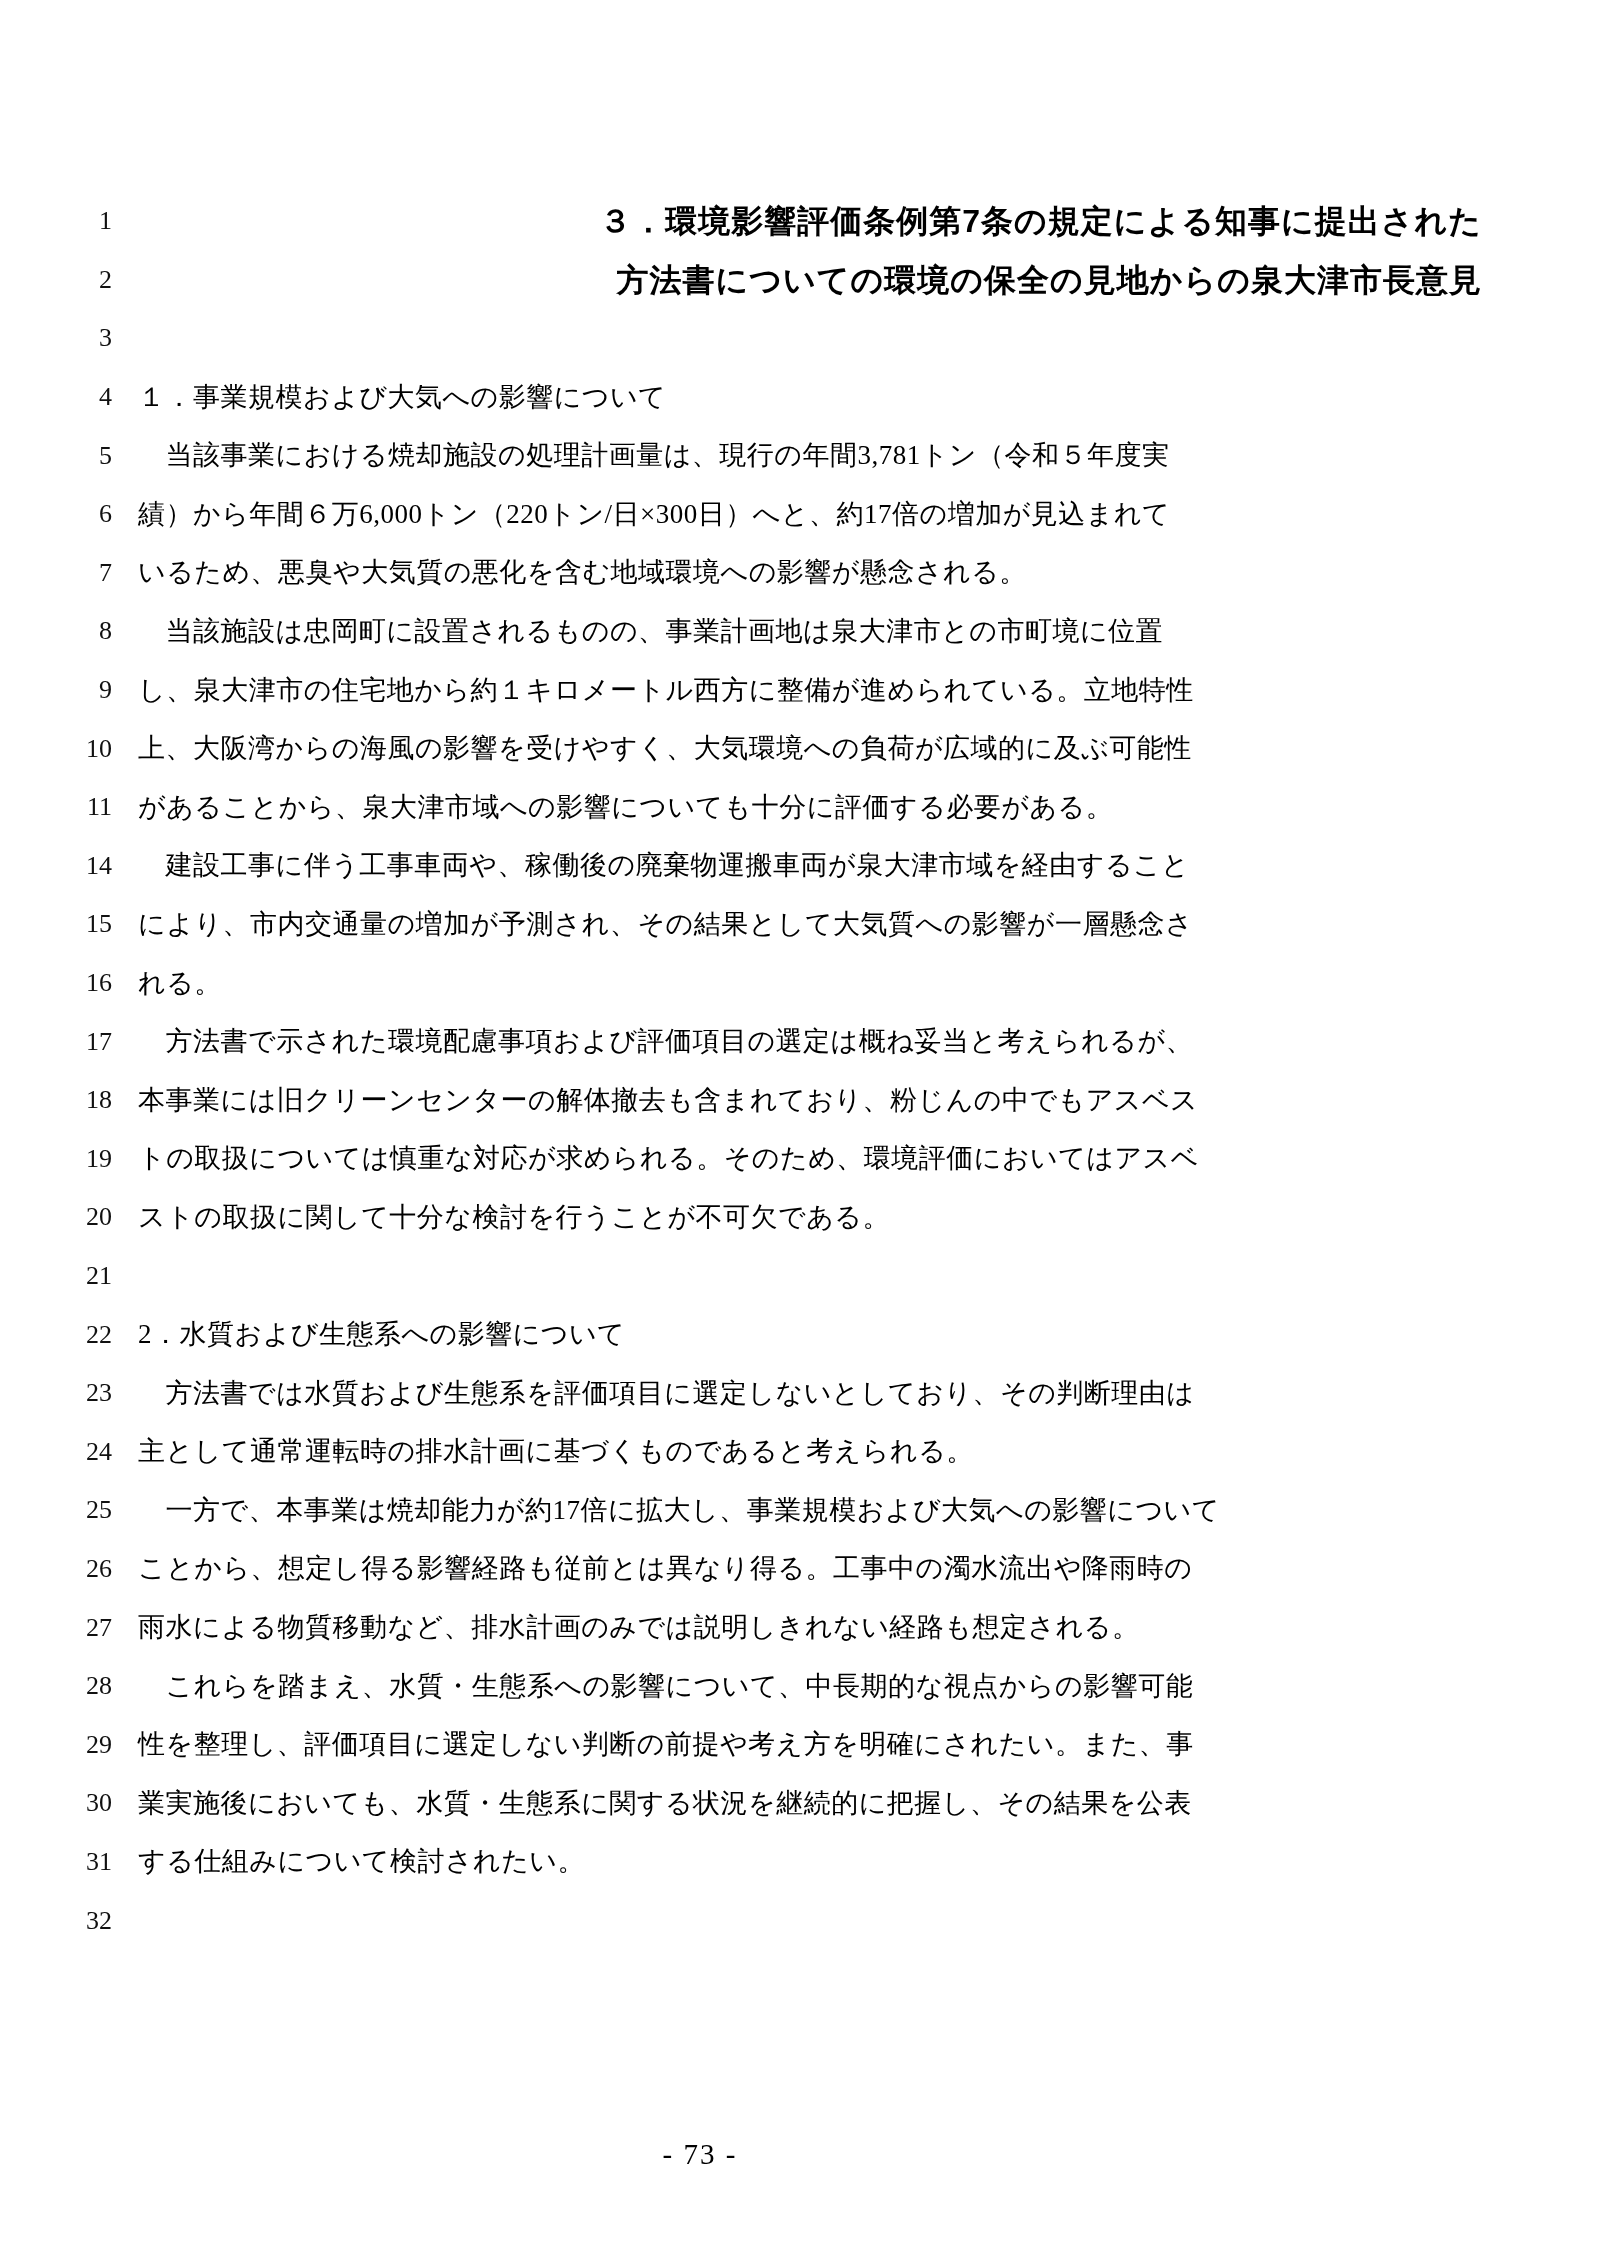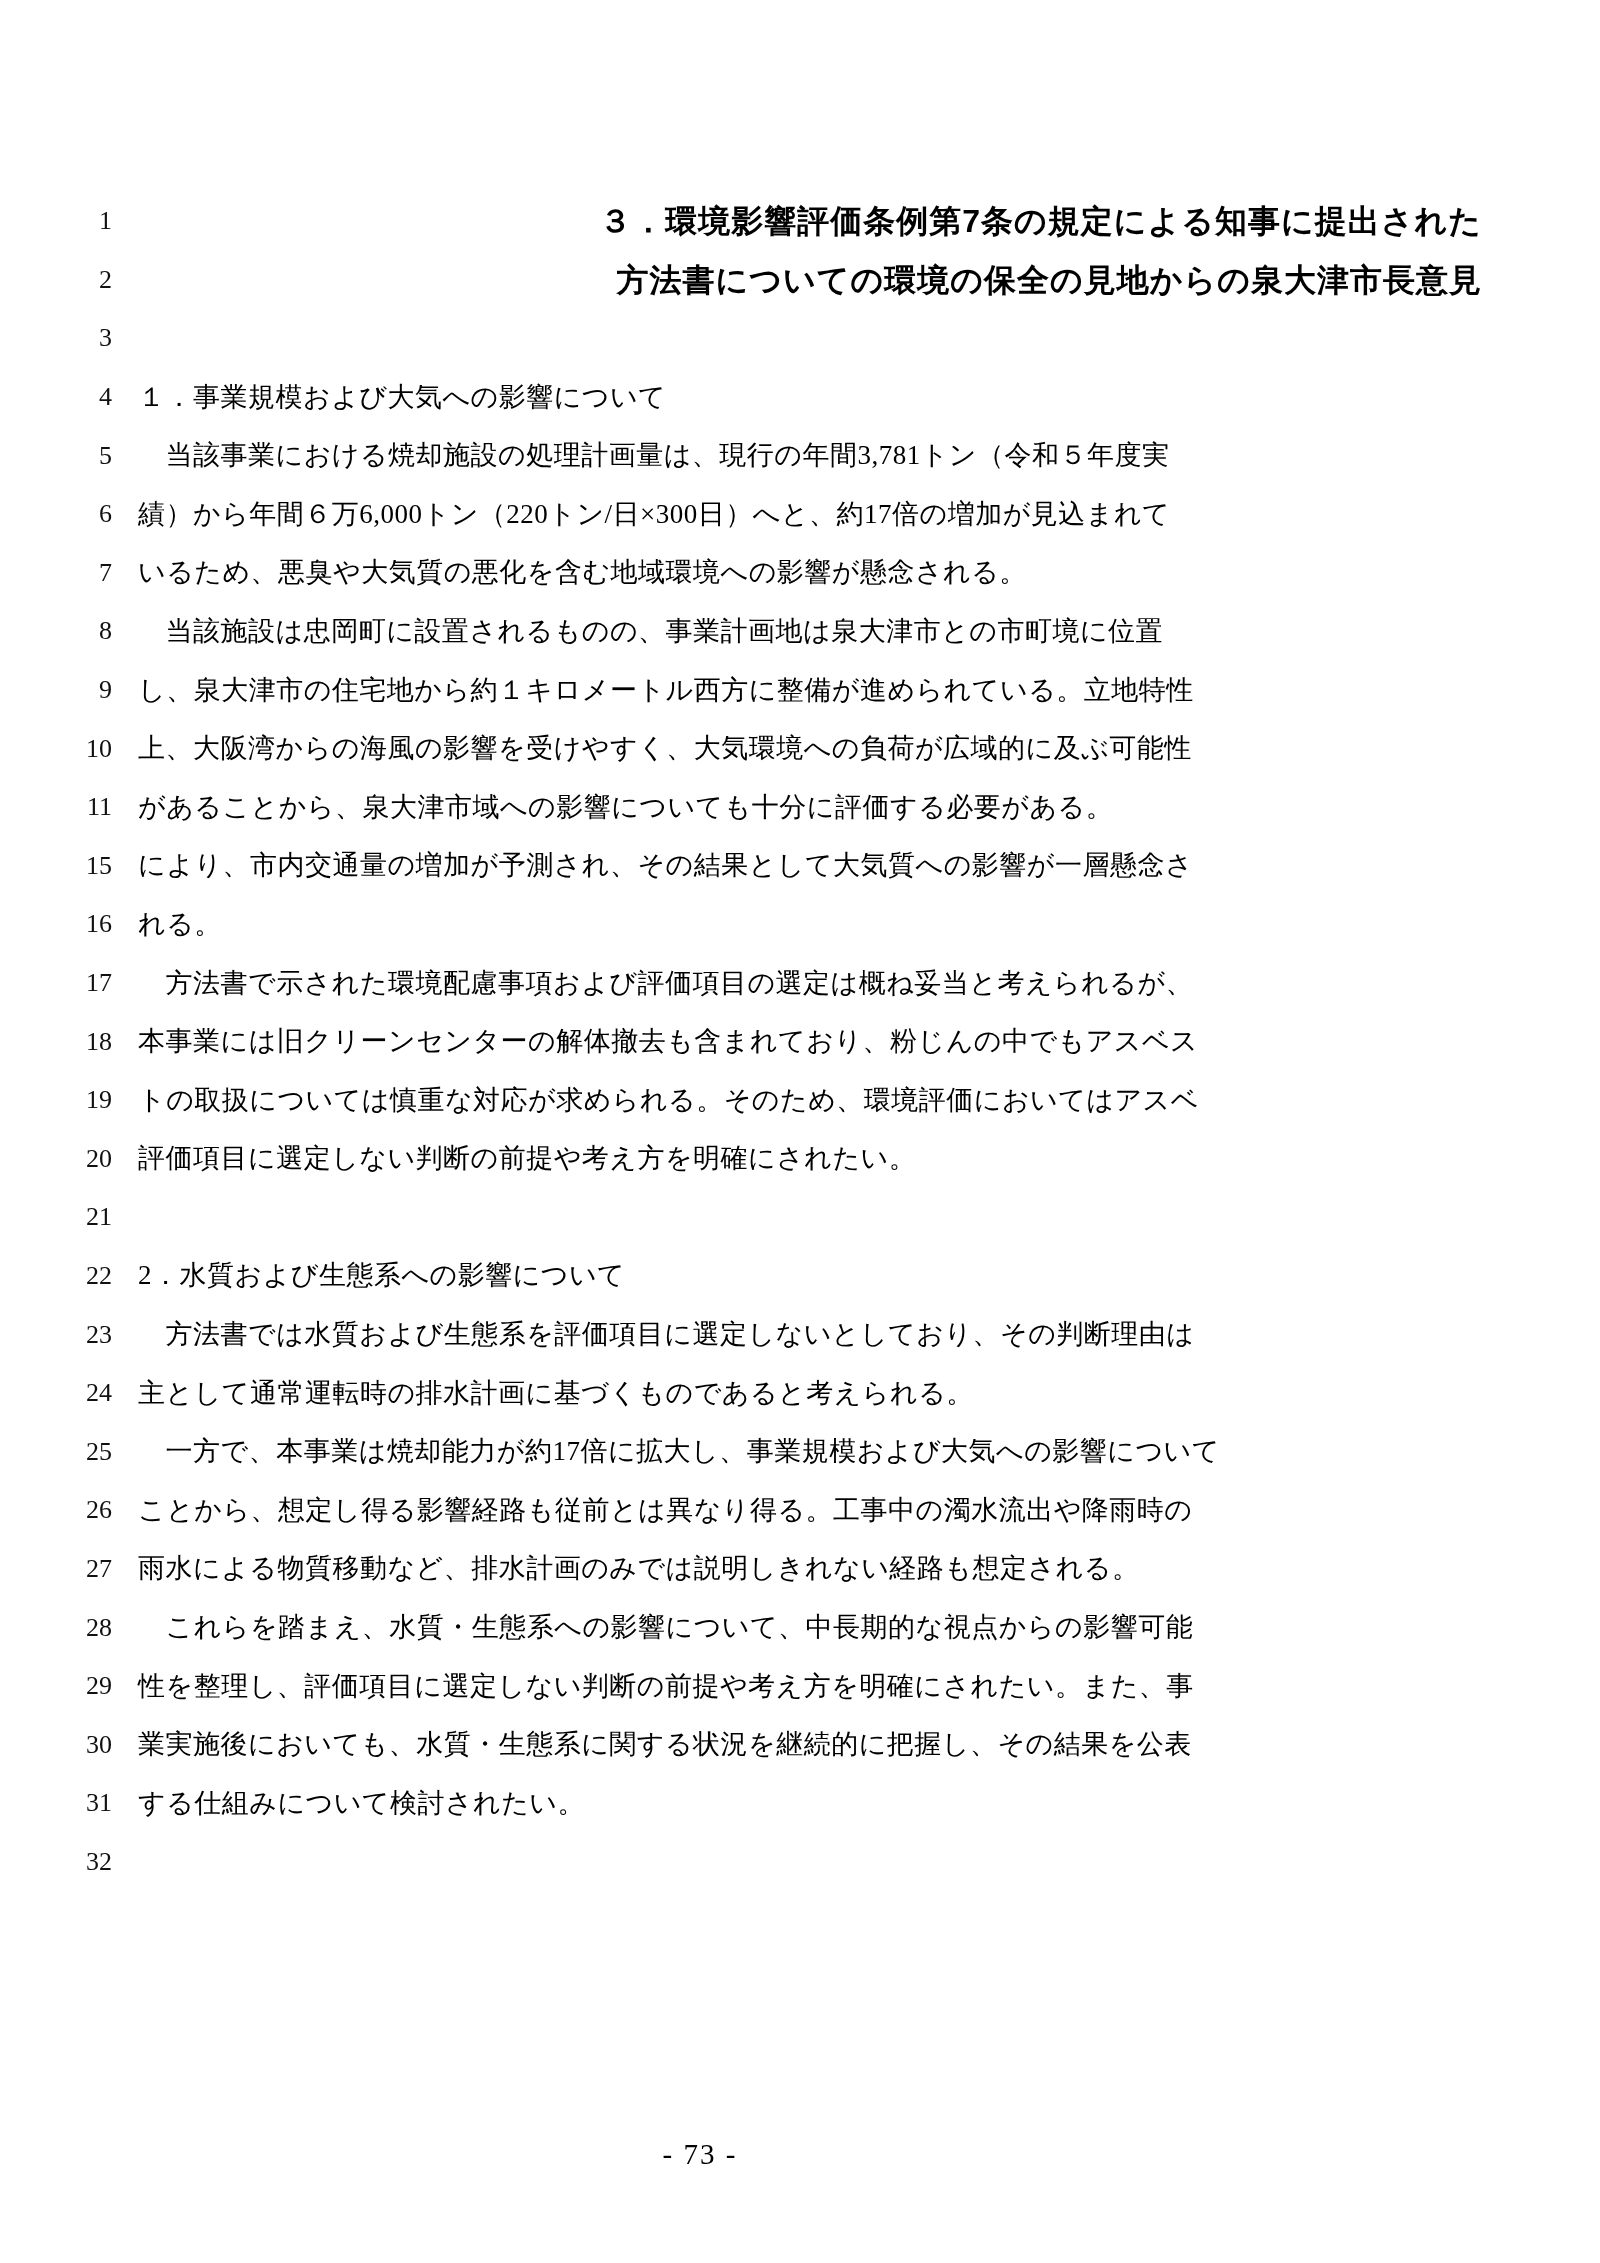--- a/index.html
+++ b/index.html
@@ -92,20 +92,24 @@
       </div>
     <div class="row">
         <span class="num">10</span>
         <span class="txt">上、大阪湾からの海風の影響を受けやすく、大気環境への負荷が広域的に及ぶ可能性</span>
       </div>
     <div class="row">
         <span class="num">11</span>
         <span class="txt">があることから、泉大津市域への影響についても十分に評価する必要がある。</span>
       </div>
     <div class="row">
+        <span class="num">14</span>
+        <span class="txt">　建設工事に伴う工事車両や、稼働後の廃棄物運搬車両が泉大津市域を経由すること</span>
+      </div>
+    <div class="row">
         <span class="num">15</span>
         <span class="txt">により、市内交通量の増加が予測され、その結果として大気質への影響が一層懸念さ</span>
       </div>
     <div class="row">
         <span class="num">16</span>
         <span class="txt">れる。</span>
       </div>
     <div class="row">
         <span class="num">17</span>
         <span class="txt">　方法書で示された環境配慮事項および評価項目の選定は概ね妥当と考えられるが、</span>
@@ -113,21 +117,21 @@
     <div class="row">
         <span class="num">18</span>
         <span class="txt">本事業には旧クリーンセンターの解体撤去も含まれており、粉じんの中でもアスベス</span>
       </div>
     <div class="row">
         <span class="num">19</span>
         <span class="txt">トの取扱については慎重な対応が求められる。そのため、環境評価においてはアスベ</span>
       </div>
     <div class="row">
         <span class="num">20</span>
-        <span class="txt">評価項目に選定しない判断の前提や考え方を明確にされたい。</span>
+        <span class="txt">ストの取扱に関して十分な検討を行うことが不可欠である。</span>
       </div>
     <div class="row">
         <span class="num">21</span>
         <span class="txt"></span>
       </div>
     <div class="row">
         <span class="num">22</span>
         <span class="txt">2．水質および生態系への影響について</span>
       </div>
     <div class="row">

